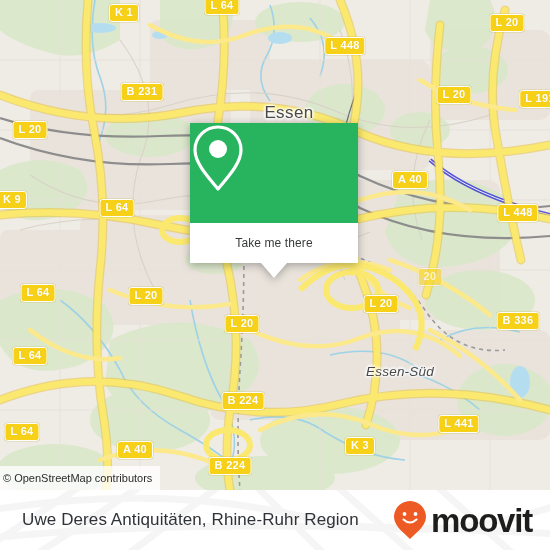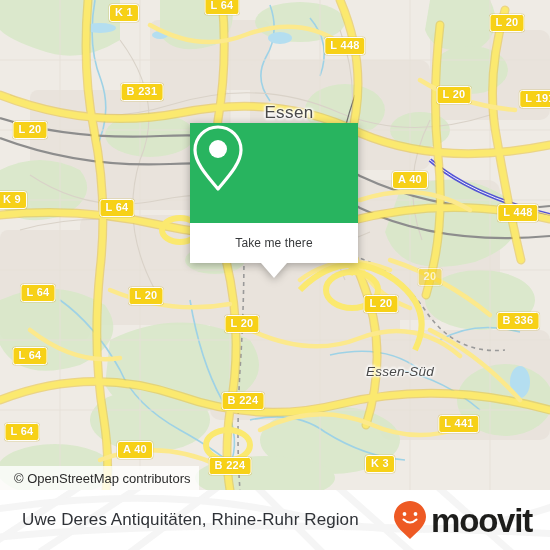--- a/index.html
+++ b/index.html
@@ -62,23 +62,23 @@
     width:0;height:0;
     border-left:13px solid transparent;
     border-right:13px solid transparent;
     border-top:15px solid #fff;
   }
 
   
   #attribution{
     position:absolute;left:0;top:466px;height:24px;
     display:flex;align-items:center;
-    padding:0 8px 0 14px;
+    padding:0 8px 0 3px;
     background:rgba(255,255,255,.78);
-    font-size:13px;color:#2b2b2b;
+    font-size:11px;color:#2b2b2b;
   }
 
   
   #footer{
     position:absolute;left:0;top:490px;width:550px;height:60px;
     background:#fff;overflow:hidden;
   }
   #footer-watermark{position:absolute;left:0;top:0;width:550px;height:60px;opacity:.55;}
   #footer-title{
     position:absolute;left:22px;top:50%;transform:translateY(-50%);
@@ -254,21 +254,21 @@
         <div class="shield" style="left: 242px; top: 324px;">L 20</div>
         <div class="shield faded" style="left: 430px; top: 277px;">20</div>
         <div class="shield" style="left: 381px; top: 304px;">L 20</div>
         <div class="shield" style="left: 518px; top: 321px;">B 336</div>
         <div class="shield" style="left: 30px; top: 356px;">L 64</div>
         <div class="shield" style="left: 459px; top: 424px;">L 441</div>
         <div class="shield" style="left: 243px; top: 401px;">B 224</div>
         <div class="shield" style="left: 22px; top: 432px;">L 64</div>
         <div class="shield" style="left: 135px; top: 450px;">A 40</div>
         <div class="shield" style="left: 230px; top: 466px;">B 224</div>
-        <div class="shield" style="left: 360px; top: 464px; margin-left: 20px;">K 3</div>
+        <div class="shield" style="left: 360px; top: 446px;">K 3</div>
       </div>
 
     <div id="place-layer">
         <div class="place city" style="left: 283px; top: 113px; padding-left: 12px;">Essen</div>
         <div class="place suburb" style="left: 352px; top: 371px;">Essen-Süd</div>
       </div>
 
     <div id="popup">
       <div id="popup-head">
         <svg width="56" height="70" viewBox="0 0 56 70">

